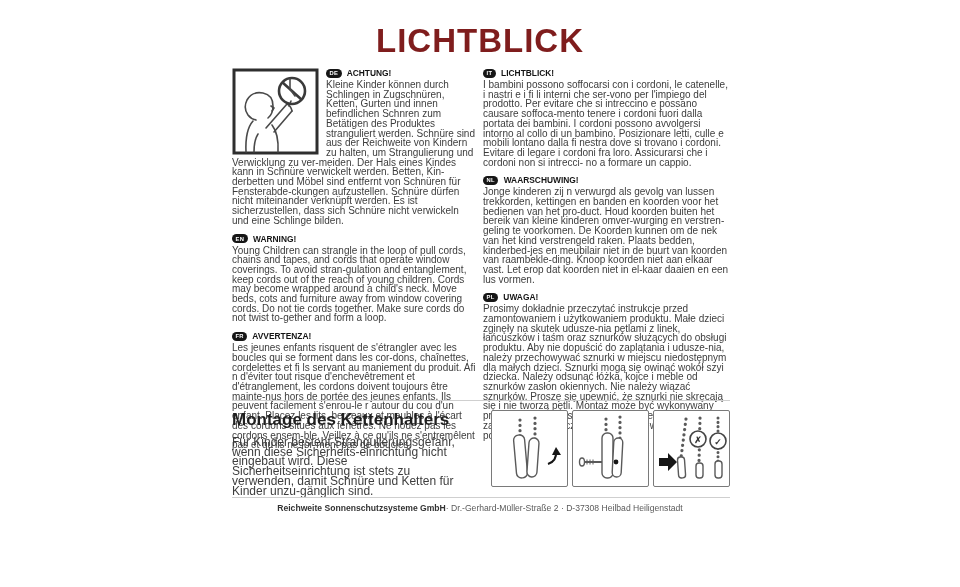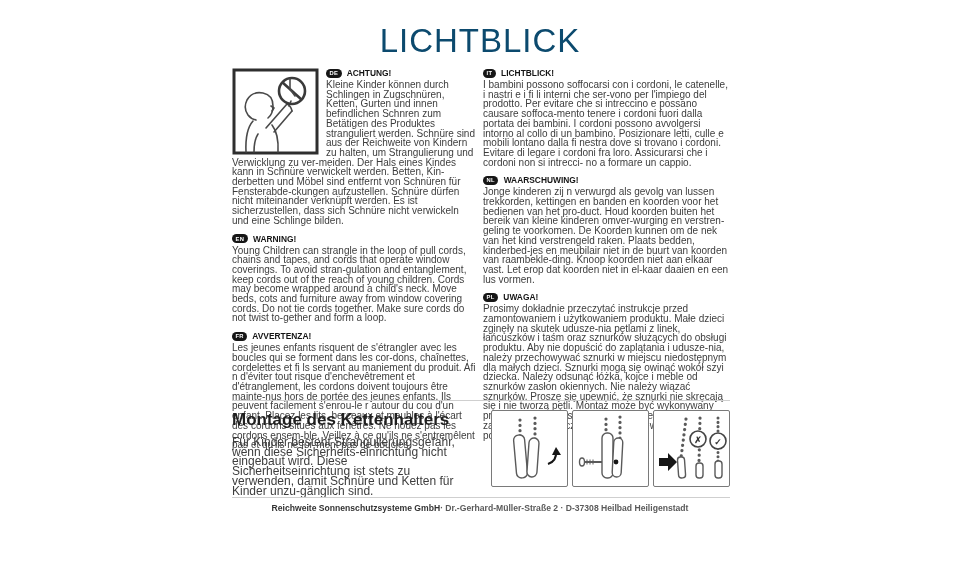--- a/index.html
+++ b/index.html
@@ -1,19 +1,19 @@
 <!DOCTYPE html>
 <html><head>
 <meta charset="utf-8">
 <style>
   html,body{margin:0;padding:0;background:#fff;}
   .page{position:relative;width:960px;height:587px;background:#ffffff;overflow:hidden;
         font-family:"Liberation Sans", sans-serif;color:#3d3d3d;}
   .logo{position:absolute;top:22px;left:0;right:0;text-align:center;
-        font-size:33px;font-weight:normal;letter-spacing:1px;color:#0c4a6e;}
+        font-size:33px;font-weight:bold;letter-spacing:1px;color:#7f1d1d;}
   .content{position:absolute;left:232px;top:68px;width:498px;}
   .columns{display:flex;gap:7px;}
   .col-left{width:244px;}
   .col-right{width:247px;}
   .warn-section{margin-bottom:8px;overflow:visible;}
   .warn-head{font-weight:bold;font-size:8.4px;line-height:10px;color:#141414;margin-bottom:2px;}
   .badge{display:inline-block;background:#161616;color:#fff;font-size:5.8px;font-weight:bold;
          border-radius:7px;padding:1.5px 3.5px;line-height:6px;vertical-align:1px;margin-right:3px;
          letter-spacing:0.3px;}
   .warn-body{font-size:10px;line-height:9.7px;color:#3d3d3d;text-align:left;}
@@ -22,21 +22,21 @@
   .divider-1{top:400px;}
   .divider-2{top:497px;}
   .montage{position:absolute;left:232px;top:410px;width:498px;display:flex;justify-content:space-between;gap:36px;}
   .montage-left{width:242px;}
   .montage-title{font-size:17px;line-height:19px;font-weight:bold;color:#1f1f1f;margin:0 0 9px 0;}
   .montage-body{font-size:12px;line-height:9.7px;color:#3d3d3d;}
   .diagrams{display:flex;gap:4px;align-items:flex-start;}
   .diagram-box{width:77px;height:77px;border:1.3px solid #7a7a7a;border-radius:2px;background:#fff;box-sizing:border-box;}
   .footer{position:absolute;left:0;right:0;top:503px;text-align:center;font-size:8.6px;line-height:11px;color:#5a5a5a;}
   .footer-company{font-weight:bold;color:#333;}
-  .footer-rest{margin-left:0;font-weight:bold;}
+  .footer-rest{margin-left:0;}
   
   .frame{fill:none;stroke:#2e2e2e;stroke-width:3;}
   .sketch{fill:none;stroke:#4a4a4a;stroke-width:1.6;stroke-linecap:round;stroke-linejoin:round;}
   .ban{fill:none;stroke:#3a3a3a;stroke-width:2.6;}
   .chain{fill:none;stroke:#5a5a5a;stroke-width:3.2;stroke-linecap:round;stroke-dasharray:0.1 5.2;}
   .chain-d{fill:none;stroke:#5a5a5a;stroke-width:3;stroke-linecap:round;stroke-dasharray:0.1 4.2;}
   .part{fill:#fff;stroke:#5a5a5a;stroke-width:1.4;}
   .arrow-fill{fill:#161616;}
   .mark-circle{fill:#fff;stroke:#444;stroke-width:1.6;}
   .mark-text{font-size:9px;font-weight:bold;fill:#333;}

